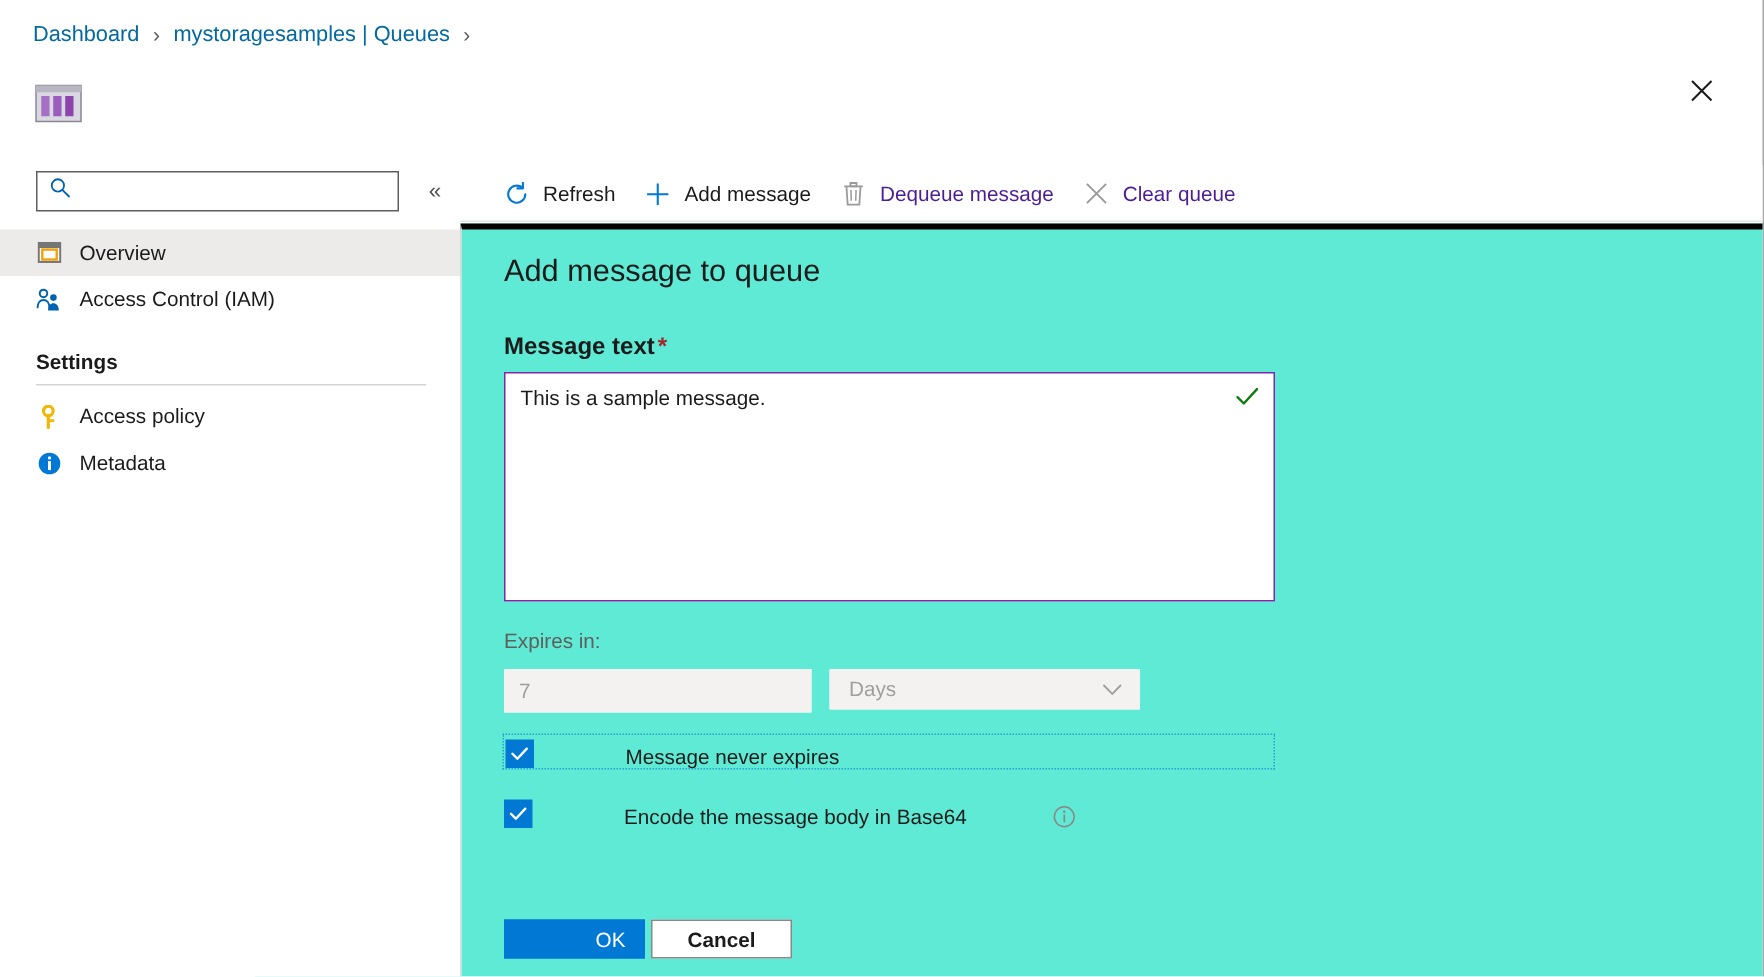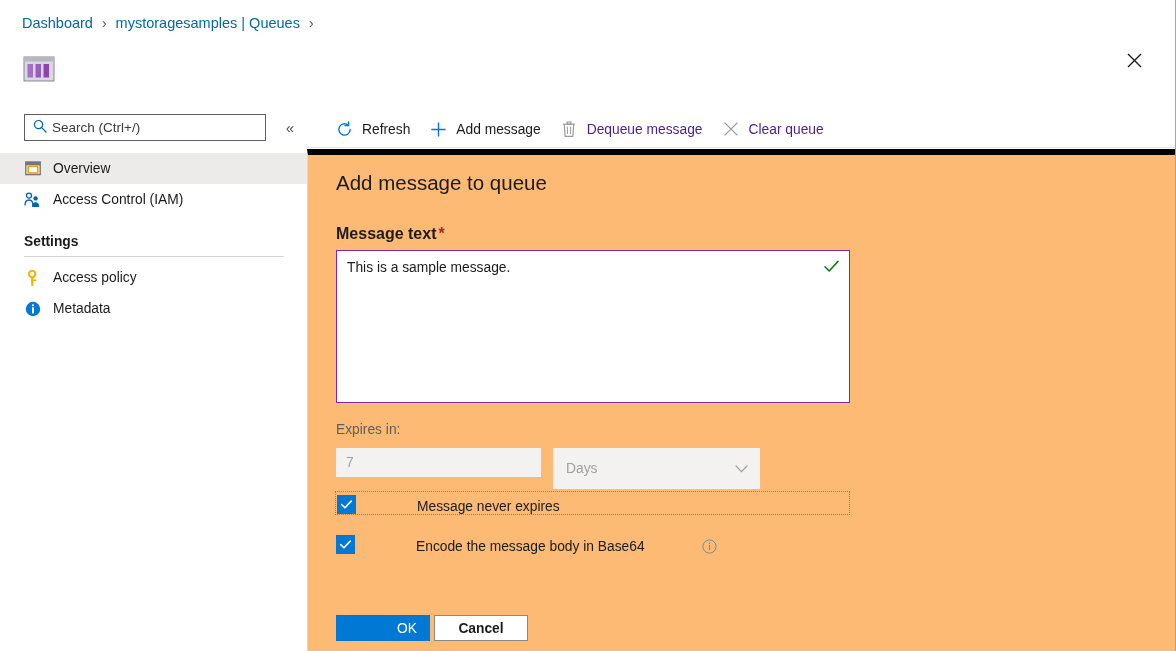--- a/index.html
+++ b/index.html
@@ -180,23 +180,23 @@
     left: 307px; top: 147px;
     width: 869px; height: 1px;
     background: #e6e4e2;
   }
 
   
   .dialog {
     position: absolute;
     left: 307px; top: 149px;
     width: 869px; height: 502px;
-    background: #fdba74;
+    background: #5eead4;
     border-left: 1px solid #d9d9d9;
-    border-top: 6px solid #000000;
+    border-top: 4px solid #000000;
   }
   .dlg-title {
     position: absolute;
     left: 28px; top: 16px;
     font-size: 20.5px;
     color: #1b1b1b;
     font-weight: 400;
   }
   .field-label {
     position: absolute;
@@ -240,21 +240,21 @@
     background: #f3f2f1;
     border: 1px solid #f3f2f1;
     display: flex; align-items: center;
     padding-left: 9px;
     font-size: 13.8px;
     color: #a19f9d;
   }
   .unit-select {
     position: absolute;
     left: 245px; top: 293px;
-    width: 207px; height: 41px;
+    width: 207px; height: 27px;
     background: #f3f2f1;
     border: 1px solid #f3f2f1;
     display: flex; align-items: center; justify-content: space-between;
     padding: 0 11px 0 12px;
     font-size: 13.8px;
     color: #a19f9d;
   }
 
   .cb-row {
     position: absolute;
@@ -344,21 +344,20 @@
 
   <div class="left-pane">
     <div class="search-row">
       <div class="search-box">
         <span class="search-icon">
           <svg width="14" height="14" viewBox="0 0 14 14">
             <circle cx="5.6" cy="5.6" r="4.1" fill="none" stroke="#0063b1" stroke-width="1.2"></circle>
             <path d="M8.7 8.7 L13 13" stroke="#0063b1" stroke-width="1.2" stroke-linecap="round"></path>
           </svg>
         </span>
-        <input class="search-input" type="text" placeholder="Search (Ctrl+/)" style="">
       </div>
       <div class="collapse-btn">«</div>
     </div>
 
     <div class="nav-list">
 
       <div class="nav-item selected">
         <span class="nav-icon">
           <svg width="16" height="15" viewBox="0 0 16 15">
             <rect x="0.8" y="1" width="14.4" height="12.6" fill="#ffffff" stroke="#767676" stroke-width="1.4"></rect>

